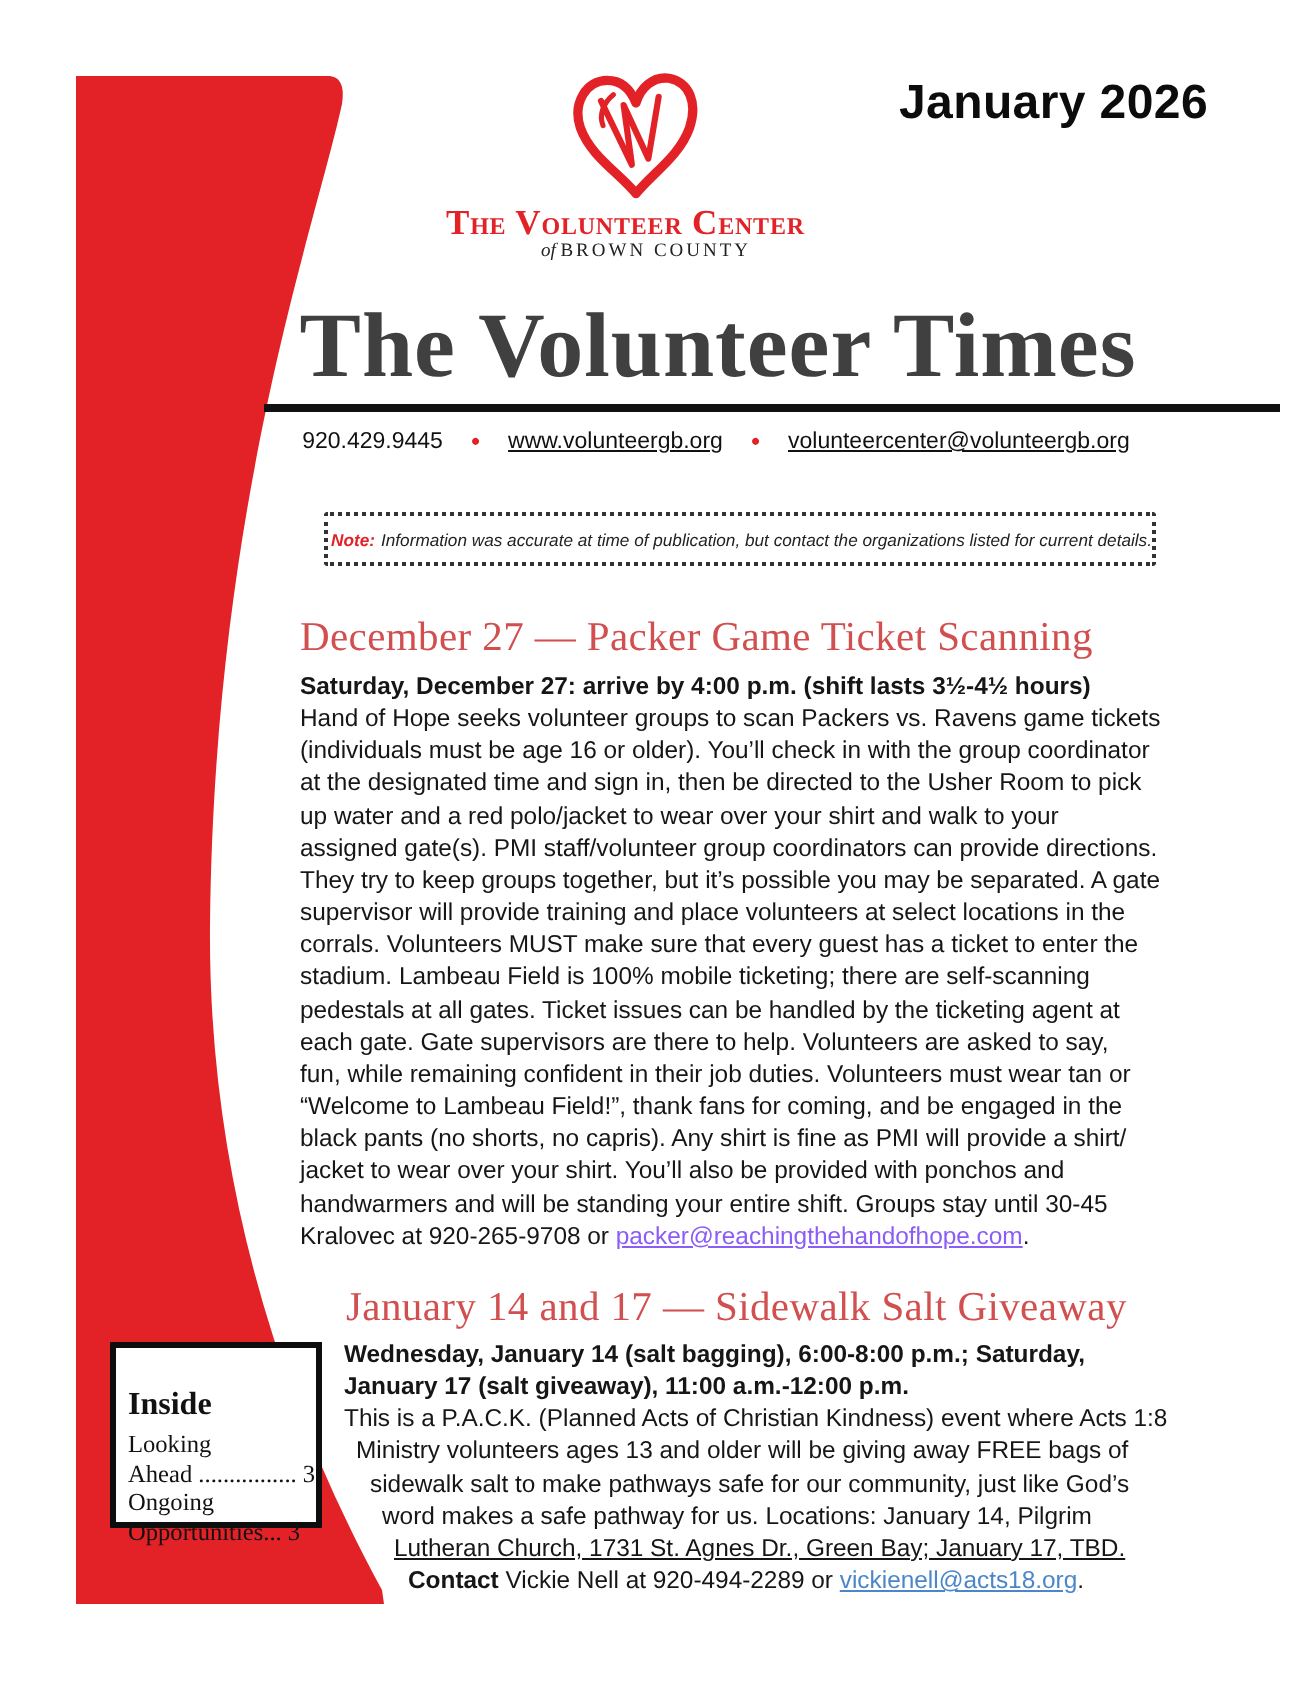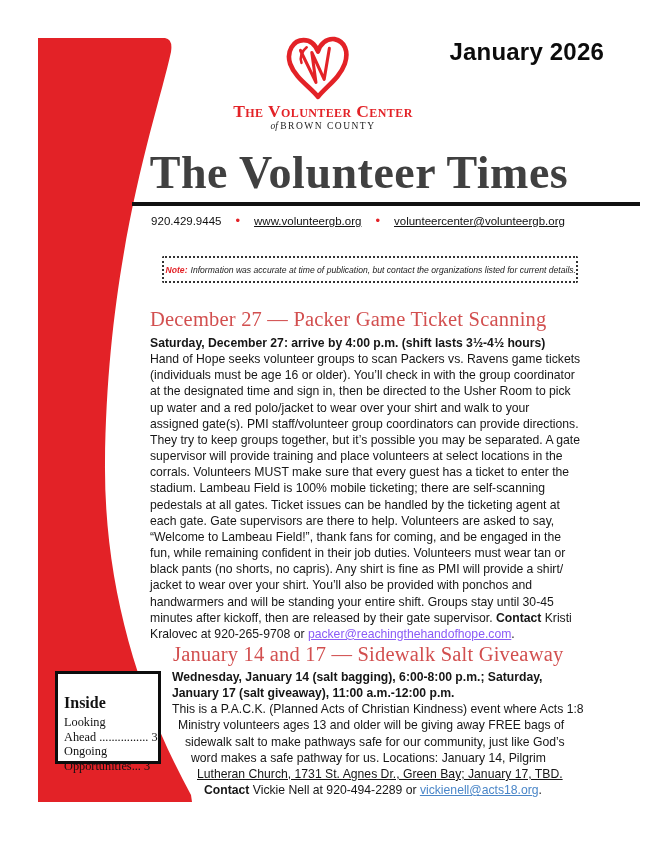--- a/index.html
+++ b/index.html
@@ -5,21 +5,21 @@
   html,body{margin:0;padding:0;background:#fff;}
   .page{position:relative;width:642px;height:841px;background:#fff;overflow:hidden;
         font-family:"Liberation Sans",sans-serif;color:#111;}
   
   .swoosh{position:absolute;left:38px;top:38px;width:154px;height:764px;}
   
   .issue-date{position:absolute;top:38px;right:38px;font-size:24px;font-weight:bold;
               letter-spacing:0.2px;color:#0c0c0c;}
   
   .heart{position:absolute;left:285px;top:35px;width:66px;height:68px;}
-  .org-name{position:absolute;left:223px;top:101px;width:200px;text-align:center;
+  .org-name{position:absolute;left:223px;top:101px;width:200px;
             font-family:"Liberation Serif",serif;font-variant:small-caps;font-weight:bold;
             font-size:17.5px;letter-spacing:0.4px;}
   .org-sub{position:absolute;left:223px;top:121px;width:200px;text-align:center;
            font-family:"Liberation Serif",serif;font-size:9.5px;color:#222;}
   .org-sub .of{font-style:italic;text-transform:none;letter-spacing:0;}
   .org-sub .county{text-transform:uppercase;letter-spacing:1.5px;}
   
   .masthead{position:absolute;left:133px;top:146px;width:452px;text-align:center;
             font-family:"Liberation Serif",serif;font-weight:bold;font-size:46px;
             color:#404040;letter-spacing:0.5px;white-space:nowrap;}
@@ -107,26 +107,25 @@
     <div class="line">(individuals must be age 16 or older). You’ll check in with the group coordinator</div>
     <div class="line">at the designated time and sign in, then be directed to the Usher Room to pick</div>
     <div class="line">up water and a red polo/jacket to wear over your shirt and walk to your</div>
     <div class="line">assigned gate(s). PMI staff/volunteer group coordinators can provide directions.</div>
     <div class="line">They try to keep groups together, but it’s possible you may be separated. A gate</div>
     <div class="line">supervisor will provide training and place volunteers at select locations in the</div>
     <div class="line">corrals. Volunteers MUST make sure that every guest has a ticket to enter the</div>
     <div class="line">stadium. Lambeau Field is 100% mobile ticketing; there are self-scanning</div>
     <div class="line">pedestals at all gates. Ticket issues can be handled by the ticketing agent at</div>
     <div class="line">each gate. Gate supervisors are there to help. Volunteers are asked to say,</div>
+    <div class="line">fun, while remaining confident in their job duties. Volunteers must wear tan or</div>
     <div class="line">“Welcome to Lambeau Field!”, thank fans for coming, and be engaged in the</div>
-    <div class="line">fun, while remaining confident in their job duties. Volunteers must wear tan or</div>
     <div class="line">black pants (no shorts, no capris). Any shirt is fine as PMI will provide a shirt/</div>
     <div class="line">jacket to wear over your shirt. You’ll also be provided with ponchos and</div>
     <div class="line">handwarmers and will be standing your entire shift. Groups stay until 30-45</div>
-    <div class="line"><span>minutes after kickoff, then are released by their gate supervisor. </span><span class="b">Contact</span><span> Kristi</span></div>
     <div class="line"><span>Kralovec at 920-265-9708 or </span><a class="email-link" style="color:#8b5cf6">packer@reachingthehandofhope.com</a><span>.</span></div>
   </div>
 
   <div class="sec-heading h2" style="color:#d24f4f">January 14 and 17 — Sidewalk Salt Giveaway</div>
 
   <div class="body-block blk2">
     <div class="line b">Wednesday, January 14 (salt bagging), 6:00-8:00 p.m.; Saturday,</div>
     <div class="line b">January 17 (salt giveaway), 11:00 a.m.-12:00 p.m.</div>
     <div class="line">This is a P.A.C.K. (Planned Acts of Christian Kindness) event where Acts 1:8</div>
     <div class="line">Ministry volunteers ages 13 and older will be giving away FREE bags of</div>

